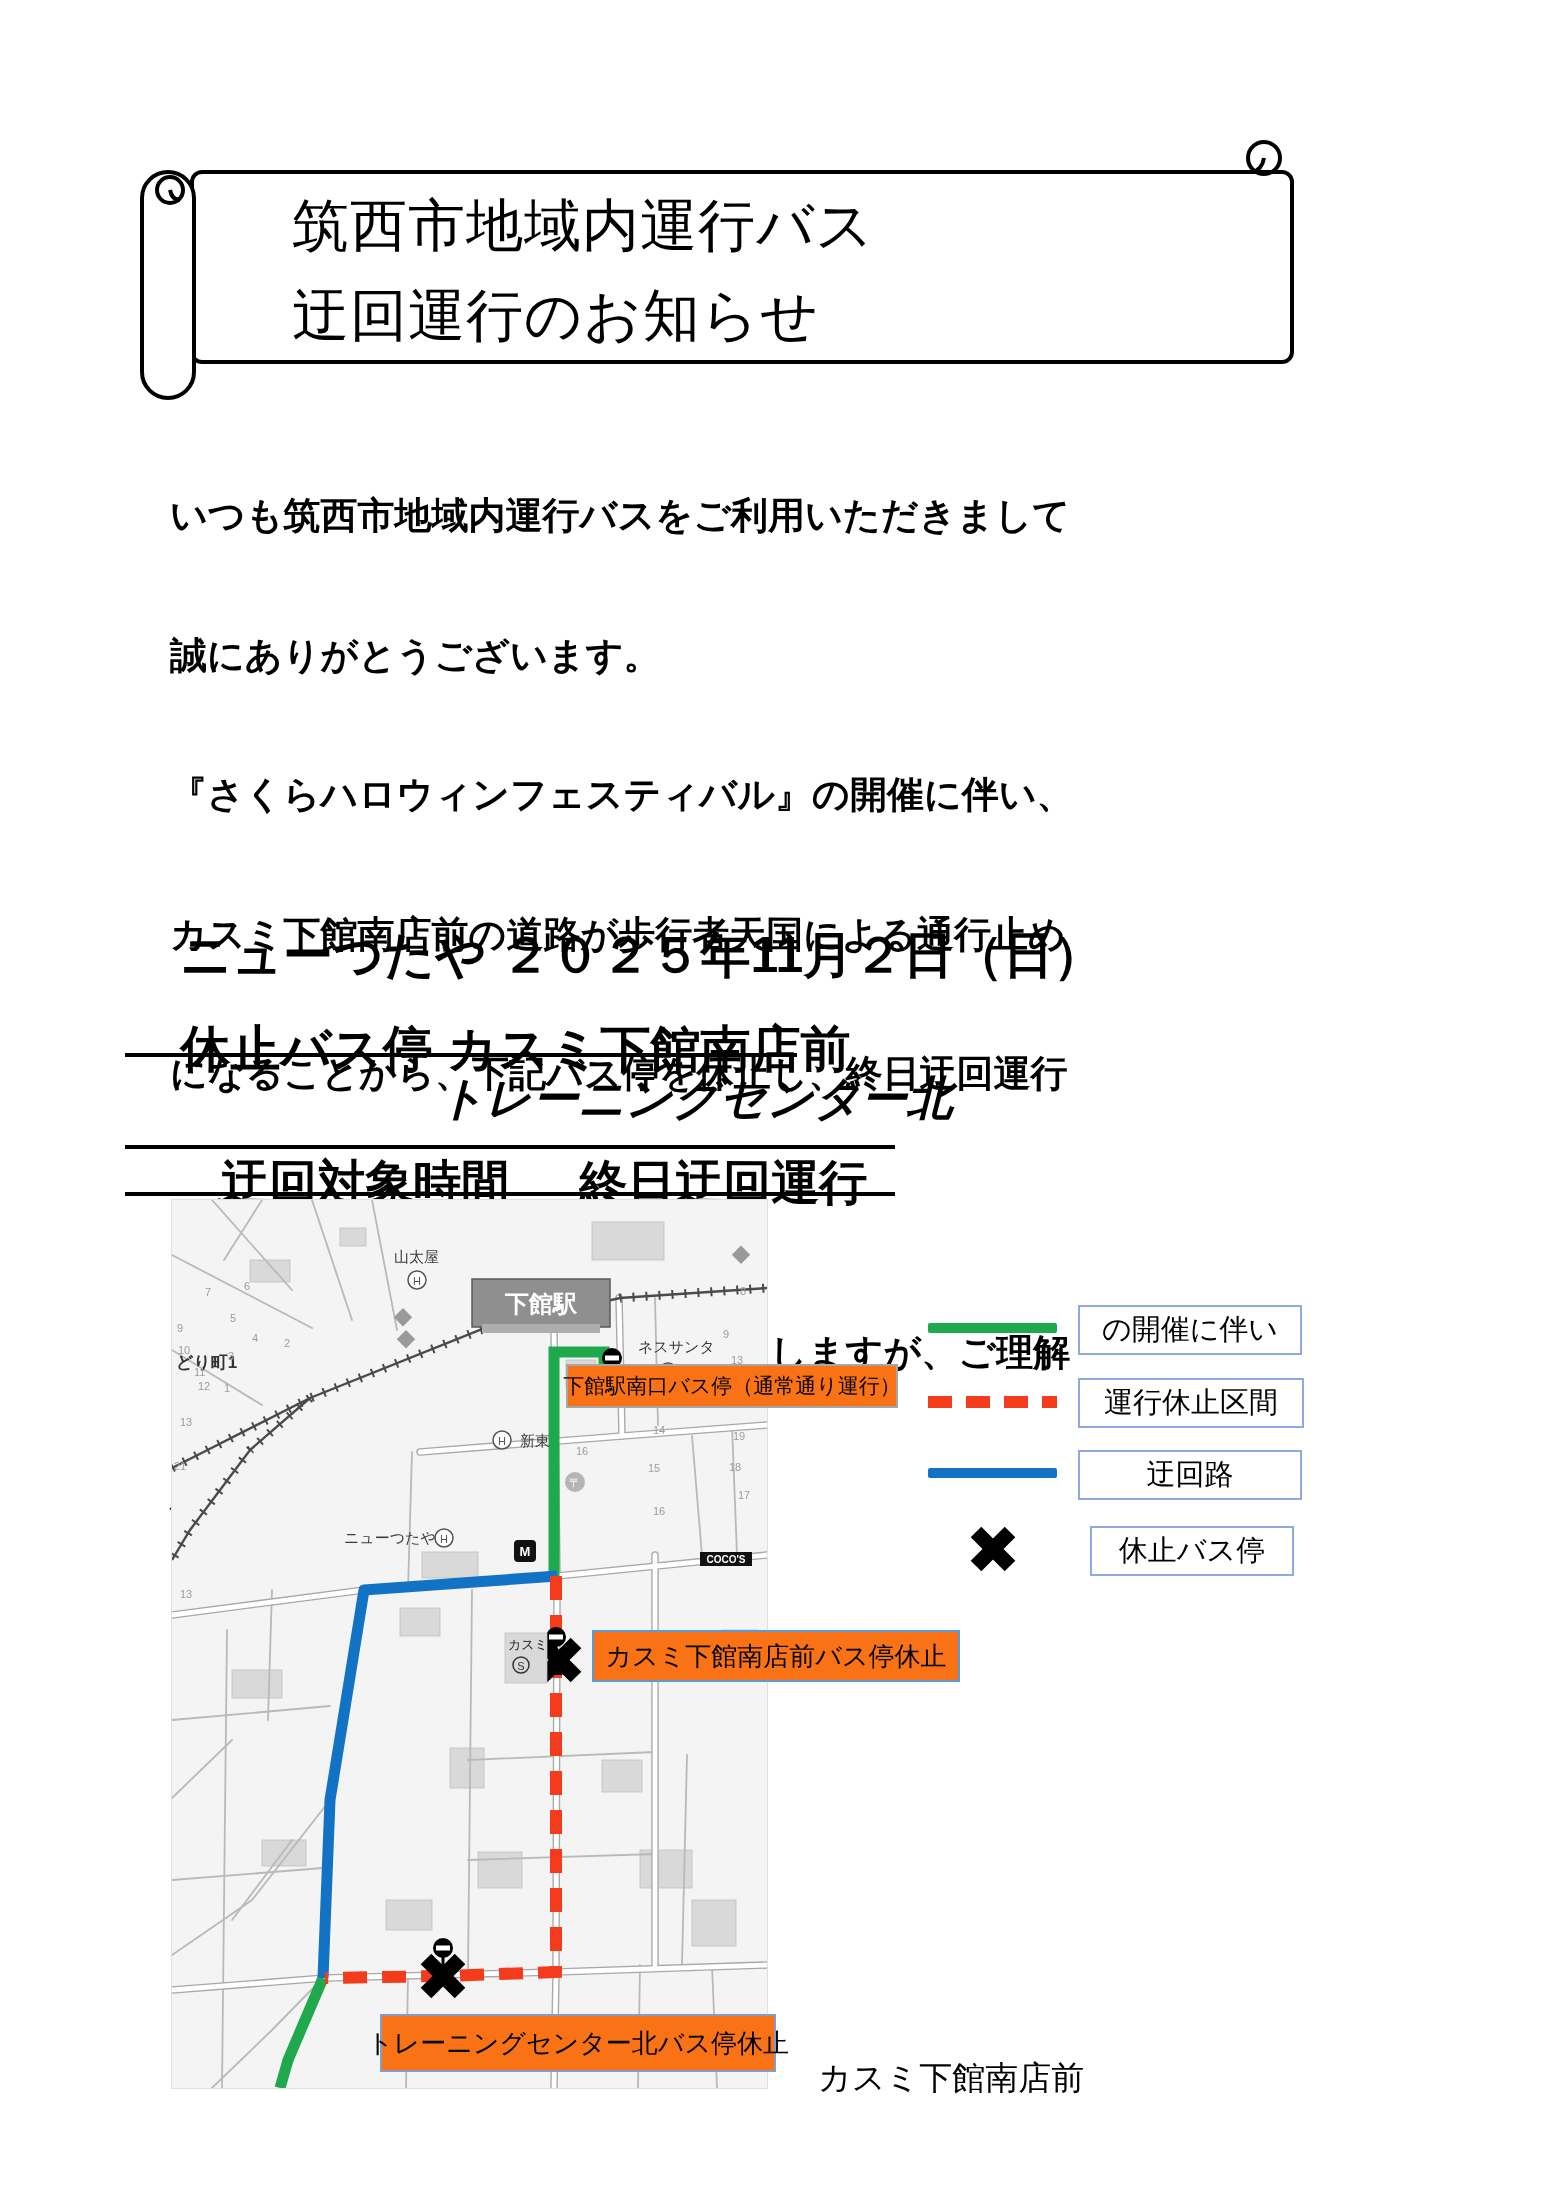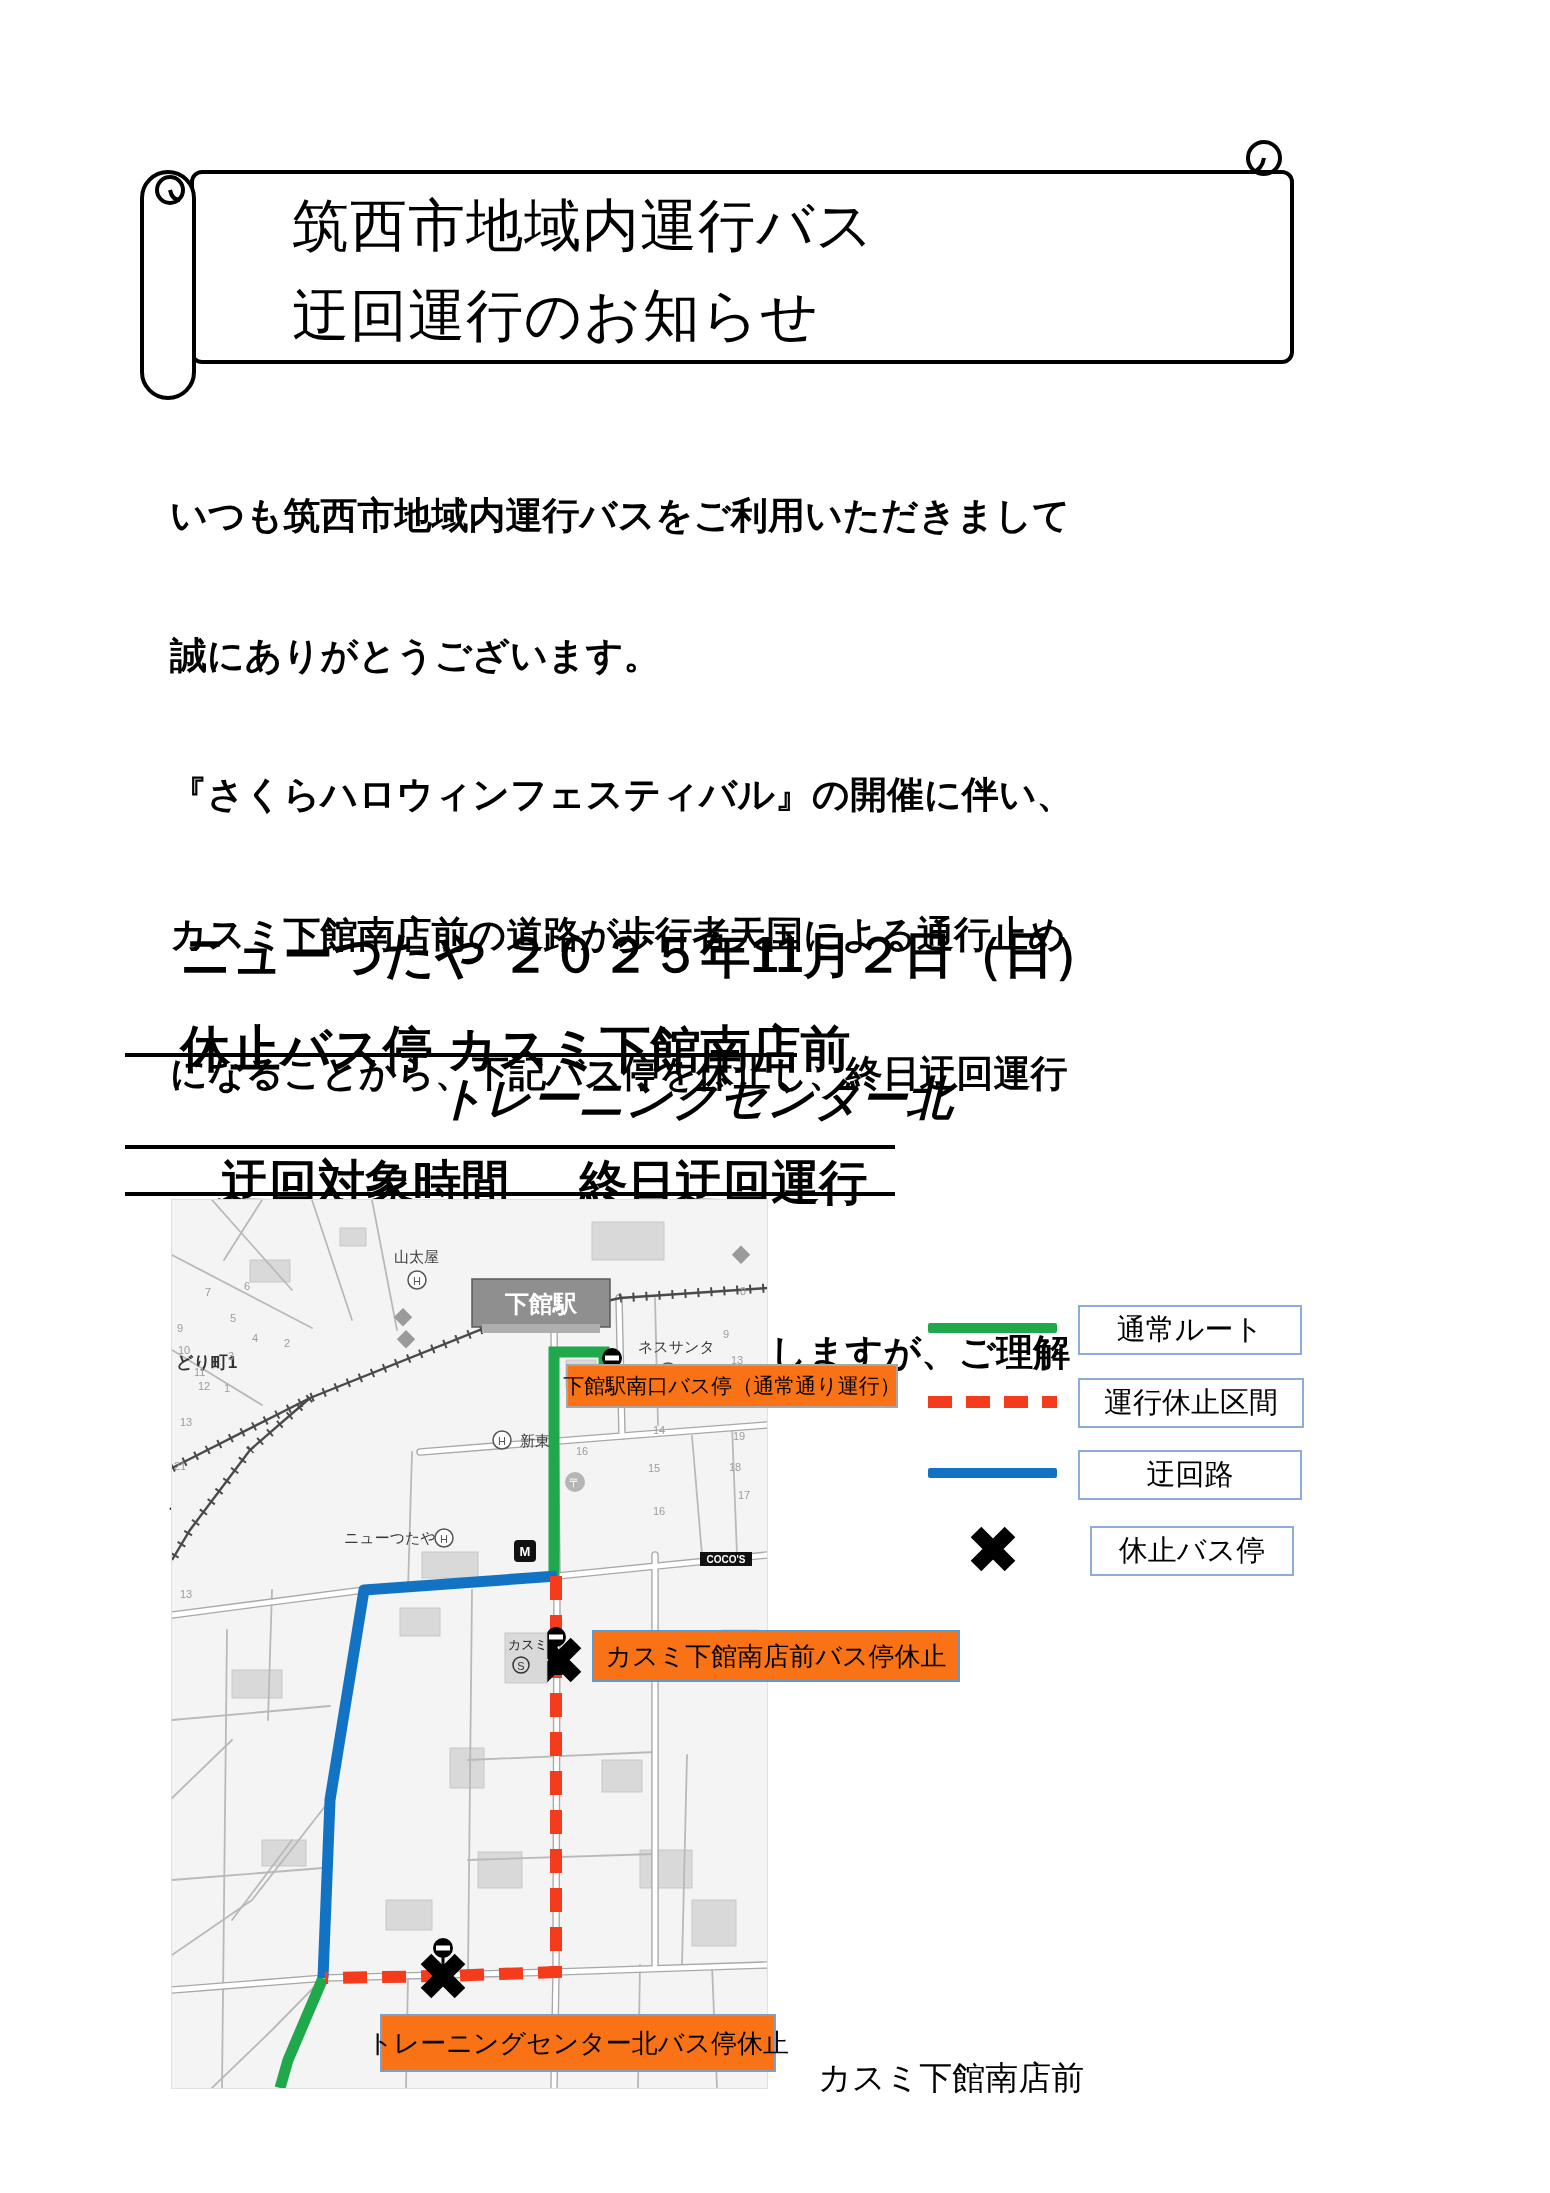--- a/index.html
+++ b/index.html
@@ -279,21 +279,21 @@
   <div class="callout co-kasumi">
     <span>カスミ下館南店前バス停休止</span>
   </div>
   <div class="callout co-training">
     <span>トレーニングセンター北バス停休止</span>
   </div>
 
   <div class="legend-row" style="left:928px;top:1305px;width:372px;">
     <div class="legend-swatch sw-line" style="top:18px;background:#1fa84c;"></div>
     <div class="legend-box">
-      <span>通常ルート</span>
+      <span>の開催に伴い</span>
     </div>
   </div>
   <div class="legend-row" style="left:928px;top:1378px;width:372px;">
     <div class="legend-swatch sw-dash" style="top:18px;"></div>
     <div class="legend-box" style="width:222px;">
       <span>運行休止区間</span>
     </div>
   </div>
   <div class="legend-row" style="left:928px;top:1450px;width:372px;">
     <div class="legend-swatch sw-line" style="top:18px;background:#1273c4;"></div>

